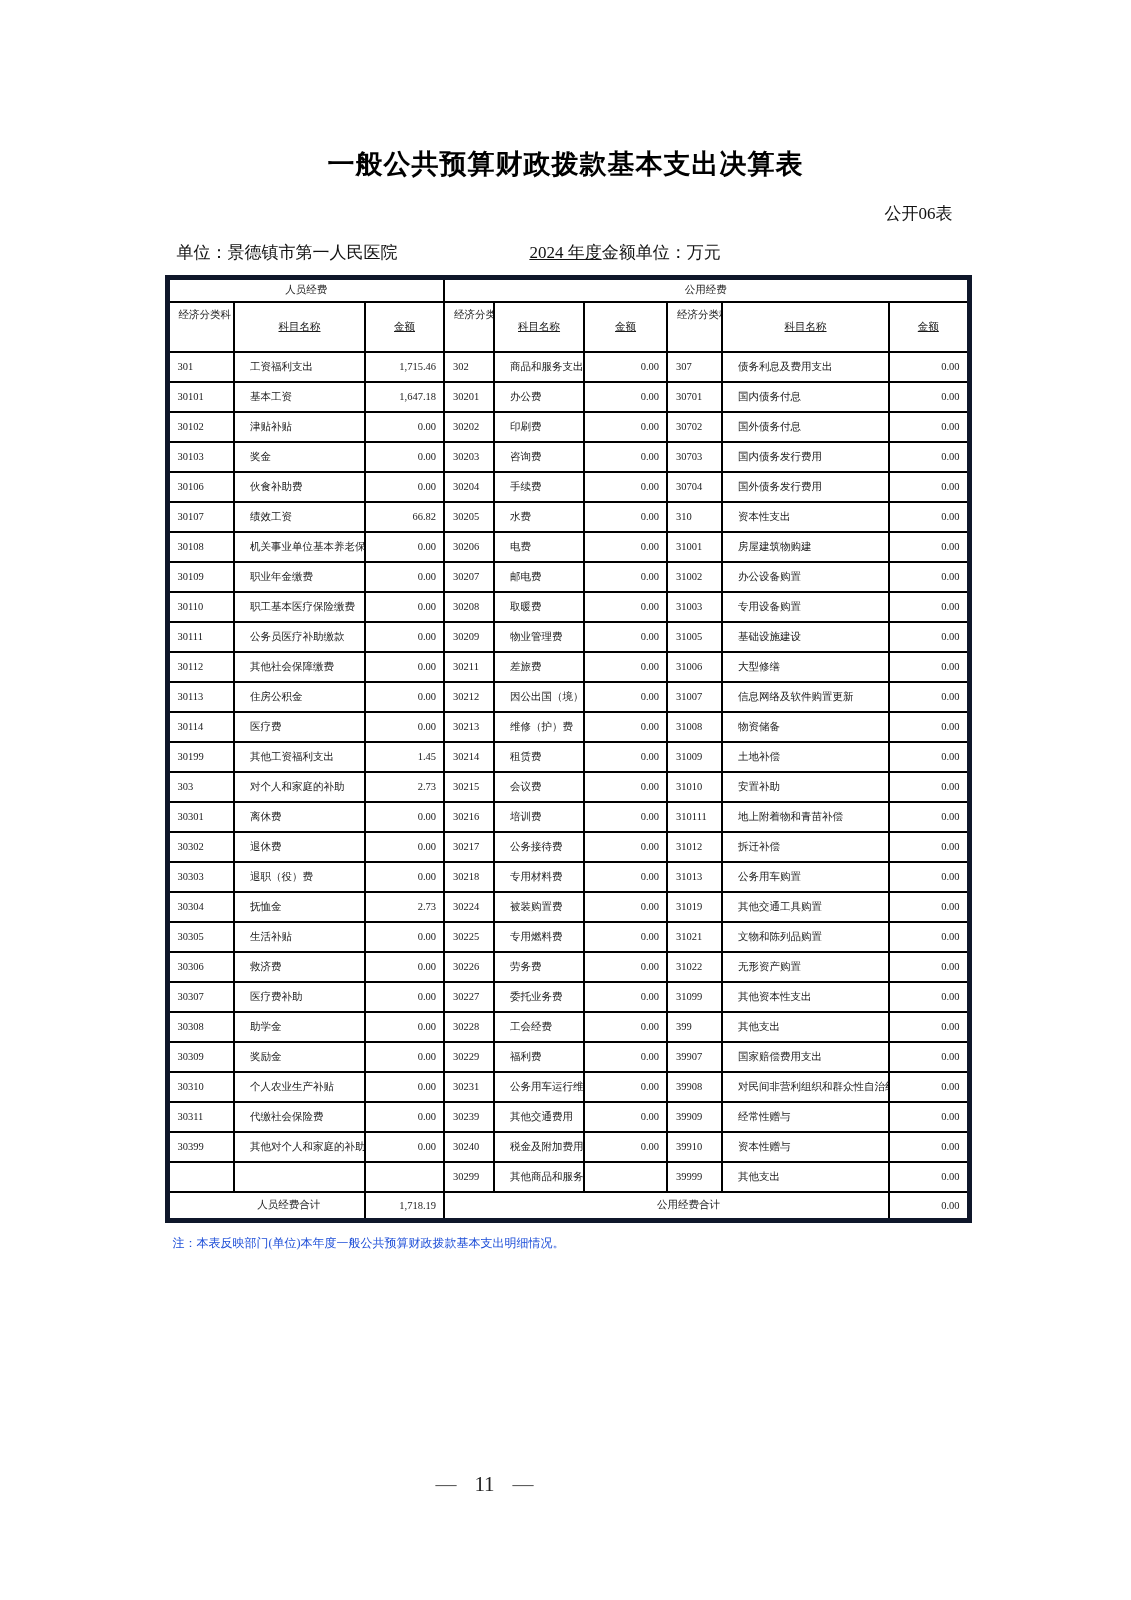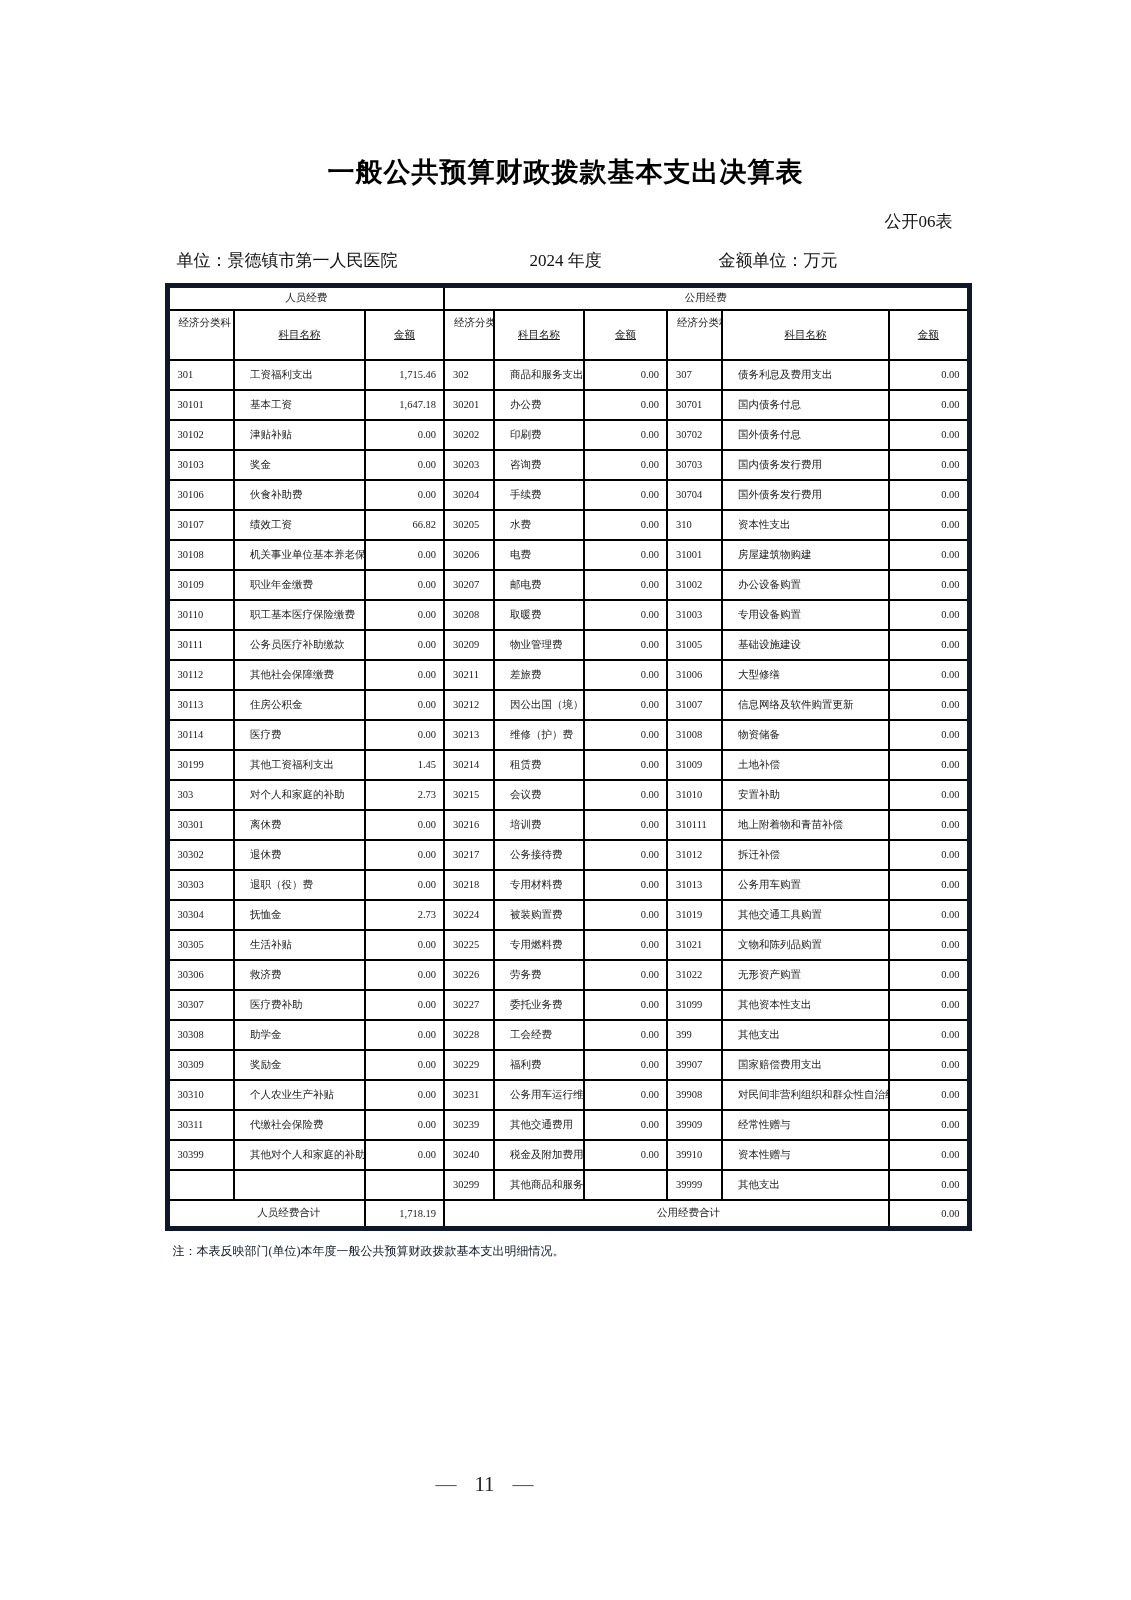--- a/index.html
+++ b/index.html
@@ -7,27 +7,27 @@
   body {
     width:1131px; height:1600px;
     font-family:"Liberation Serif","DejaVu Serif",serif;
     color:#111; position:relative; overflow:hidden;
   }
   .page { width:1131px; height:1600px; position:relative; padding-top:146px; }
   .content { width:802px; margin:0 auto; }
   .doc-title {
     text-align:center;
     font-family:Liberation Mono, monospace;
-    font-weight:bold; font-size:27px; letter-spacing:1px; color:#000;margin-top:8px;
+    font-weight:bold; font-size:27px; letter-spacing:1px; color:#000;
   }
   .table-label-row { text-align:right; font-size:17px; margin-top:20px; padding-right:14px; }
   .meta-row { display:flex; align-items:baseline; font-size:17px; margin-top:16px; padding:0 12px 0 12px; }
   .meta-left  { flex:1 1 0; text-align:left; }
-  .meta-center{ flex:0 0 auto; text-align:center; }
-  .meta-right { flex:1 1 0; text-align:center; }
+  .meta-center{ flex:0 0 auto; text-align:center;text-decoration:underline; }
+  .meta-right { flex:1 1 0; text-align:left; }
 
   table.budget {
     width:802px; margin-top:11px;
     border-collapse:collapse; table-layout:fixed;
     font-size:10.5px; color:#1a1a1a;
   }
   table.budget th, table.budget td {
     border:2px solid #000; font-weight:normal;
     overflow:hidden; white-space:nowrap;
   }
@@ -40,21 +40,21 @@
   }
   .th-center { text-align:center;text-decoration:underline; }
   tbody td, tfoot td { height:30px; vertical-align:middle; }
   td.c-code { text-align:left; padding-left:8px; }
   td.c-name { text-align:left; padding-left:15px; }
   td.c-amt  { text-align:right; padding-right:7px; }
   td.b { font-weight:bold; }
   tfoot td { height:29px; }
   td.t-label { text-align:center;padding-left:44px; }
 
-  .note { font-size:12px; margin-top:12px; padding-left:8px; color:#0f172a; }
+  .note { font-size:12px; margin-top:12px; padding-left:8px; color:#1d4ed8; }
   .page-number {
     position:absolute; top:1472px; left:0; width:969px;
     text-align:center; font-size:21px; color:#222;
   }
   .page-number .dash { color:#555; margin:0 18px; }
 </style>
 </head>
 <body>
 
 <div class="page">

